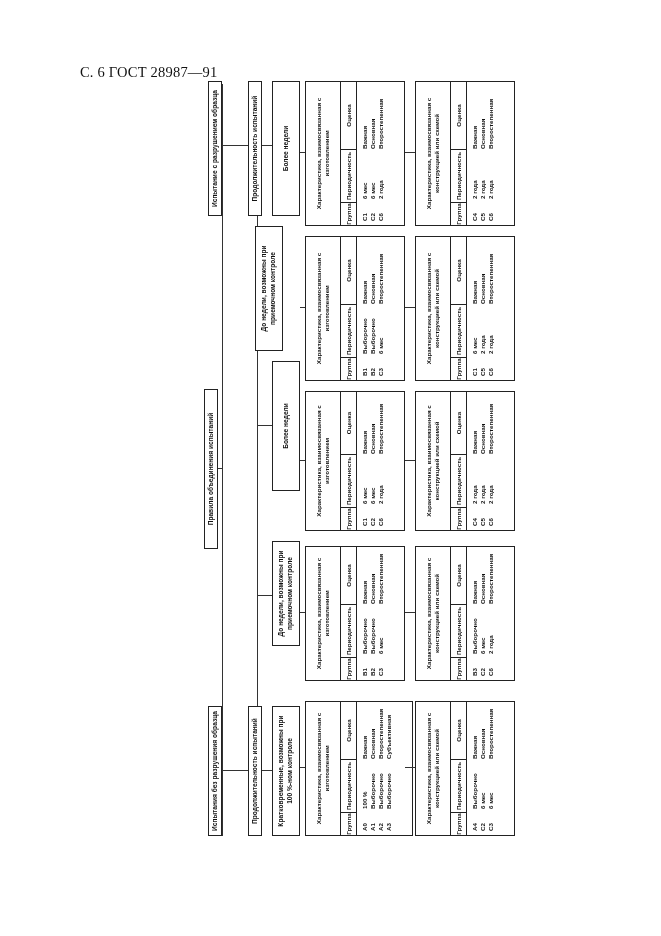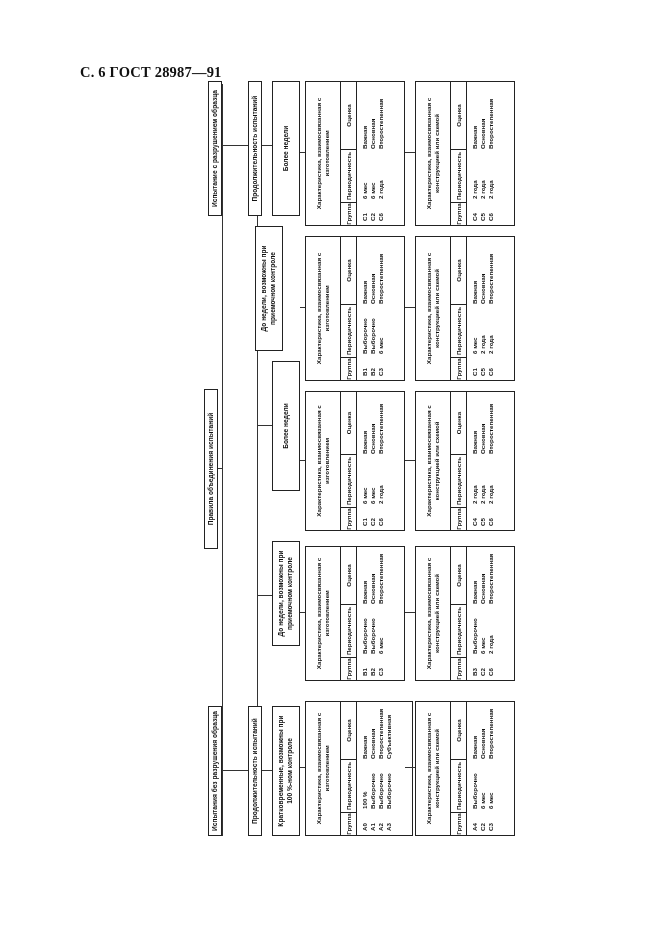--- a/index.html
+++ b/index.html
@@ -1,19 +1,19 @@
 <!DOCTYPE html>
 <html><head>
 <meta charset="utf-8">
 <style>
   html, body { margin:0; padding:0; background:#fff; }
   body { width:661px; height:936px; position:relative; overflow:hidden;
          font-family:"Liberation Sans", sans-serif; color:#111; }
   .page-header { position:absolute; left:80px; top:64px; font-family:"Liberation Serif", serif;
-                 font-weight:bold; font-size:14.5px; letter-spacing:0.2px;text-align:right; }
+                 font-weight:normal; font-size:14.5px; letter-spacing:0.2px;text-align:right; }
   .stage { position:absolute; left:200px; top:836px; width:760px; height:275px;
            transform:rotate(-90deg); transform-origin:0 0; }
   .box { position:absolute; border:1.3px solid #222; background:#fff; box-sizing:border-box;
          display:flex; align-items:center; justify-content:center; text-align:center;
          font-size:6.6px; font-weight:bold; line-height:1.3; padding:1px 3px; }
   .line { position:absolute; background:#333; }
   .h { height:1.2px; }
   .v { width:1.2px; }
   .card { position:absolute; border:1.3px solid #222; background:#fff; box-sizing:border-box;
           font-size:6.2px; font-weight:bold; }

